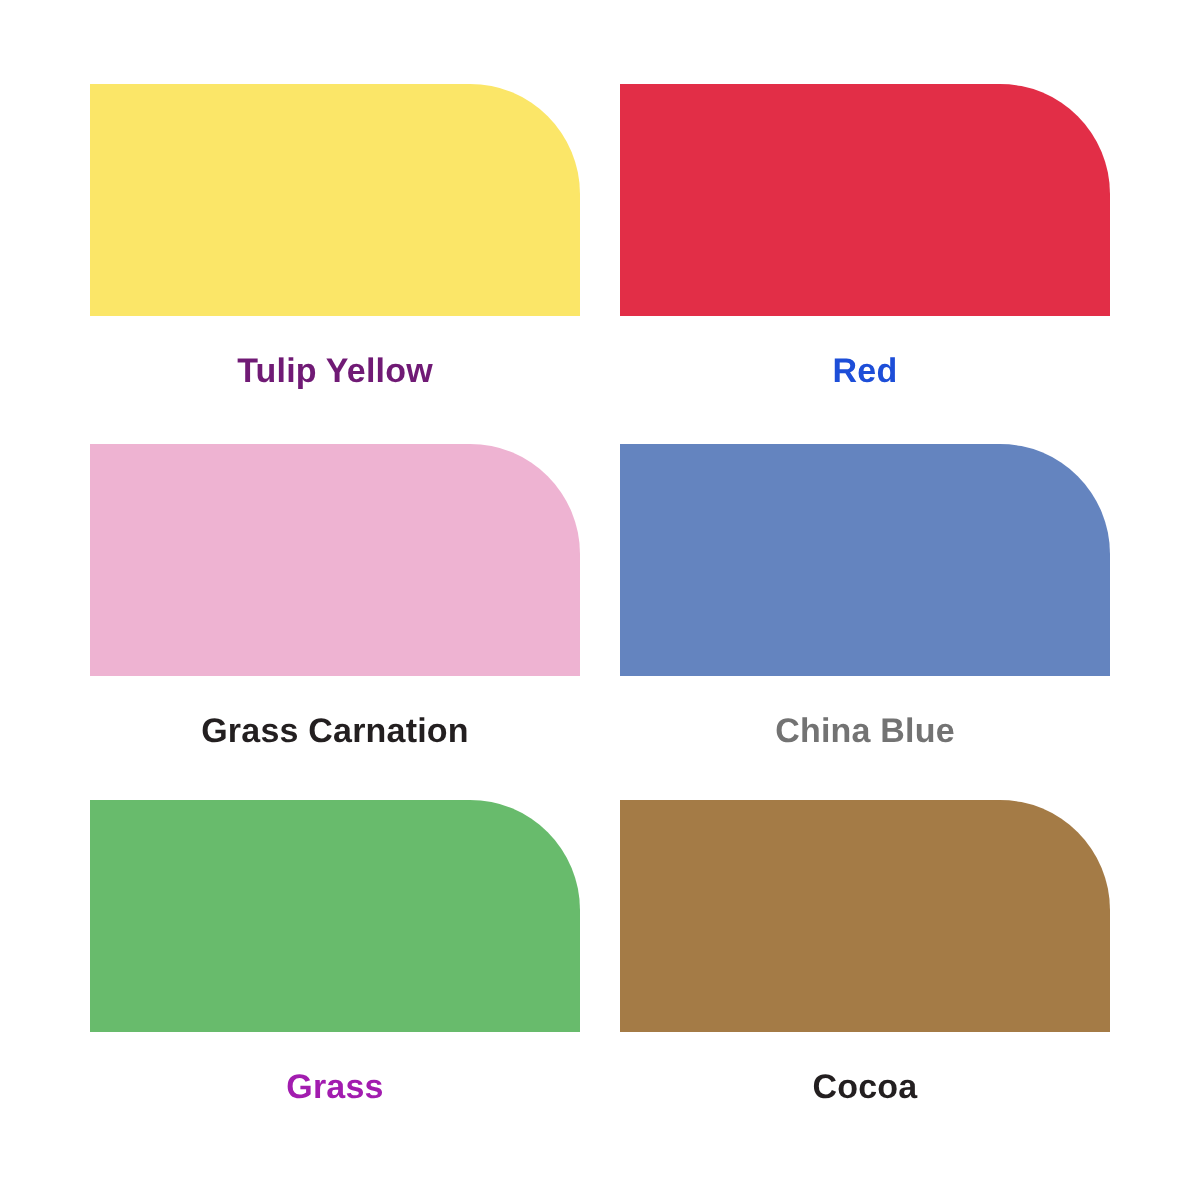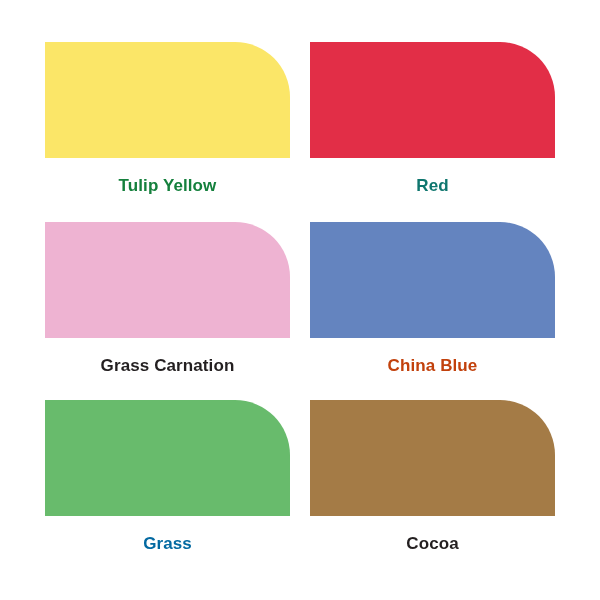--- a/index.html
+++ b/index.html
@@ -61,41 +61,41 @@
   }
 </style>
 </head>
 <body style="background: rgb(255, 255, 255);">
 
 <div id="swatch-chart" style="background: rgb(255, 255, 255);">
   <div class="swatch-grid">
 
     <div class="swatch-cell">
       <div class="swatch-chip" style="background: rgb(251, 230, 104);"></div>
-      <div class="swatch-label" style="color: #15803d;">Tulip Yellow</div>
+      <div class="swatch-label" style="color: #701a75;">Tulip Yellow</div>
     </div>
 
     <div class="swatch-cell">
       <div class="swatch-chip" style="background: rgb(226, 46, 71);"></div>
-      <div class="swatch-label" style="color: #0f766e;">Red</div>
+      <div class="swatch-label" style="color: #1d4ed8;">Red</div>
     </div>
 
     <div class="swatch-cell">
       <div class="swatch-chip" style="background: rgb(238, 179, 210);"></div>
       <div class="swatch-label" style="color: rgb(35, 31, 32);">Grass Carnation</div>
     </div>
 
     <div class="swatch-cell">
       <div class="swatch-chip" style="background: rgb(100, 132, 191);"></div>
-      <div class="swatch-label" style="color: #c2410c;">China Blue</div>
+      <div class="swatch-label" style="color: #737373;">China Blue</div>
     </div>
 
     <div class="swatch-cell">
       <div class="swatch-chip" style="background: rgb(104, 187, 108);"></div>
-      <div class="swatch-label" style="color: #0369a1;">Grass</div>
+      <div class="swatch-label" style="color: #a21caf;">Grass</div>
     </div>
 
     <div class="swatch-cell">
       <div class="swatch-chip" style="background: rgb(164, 123, 70);"></div>
       <div class="swatch-label" style="color: rgb(35, 31, 32); text-align: center;">Cocoa</div>
     </div>
 
   </div>
 </div>
 

